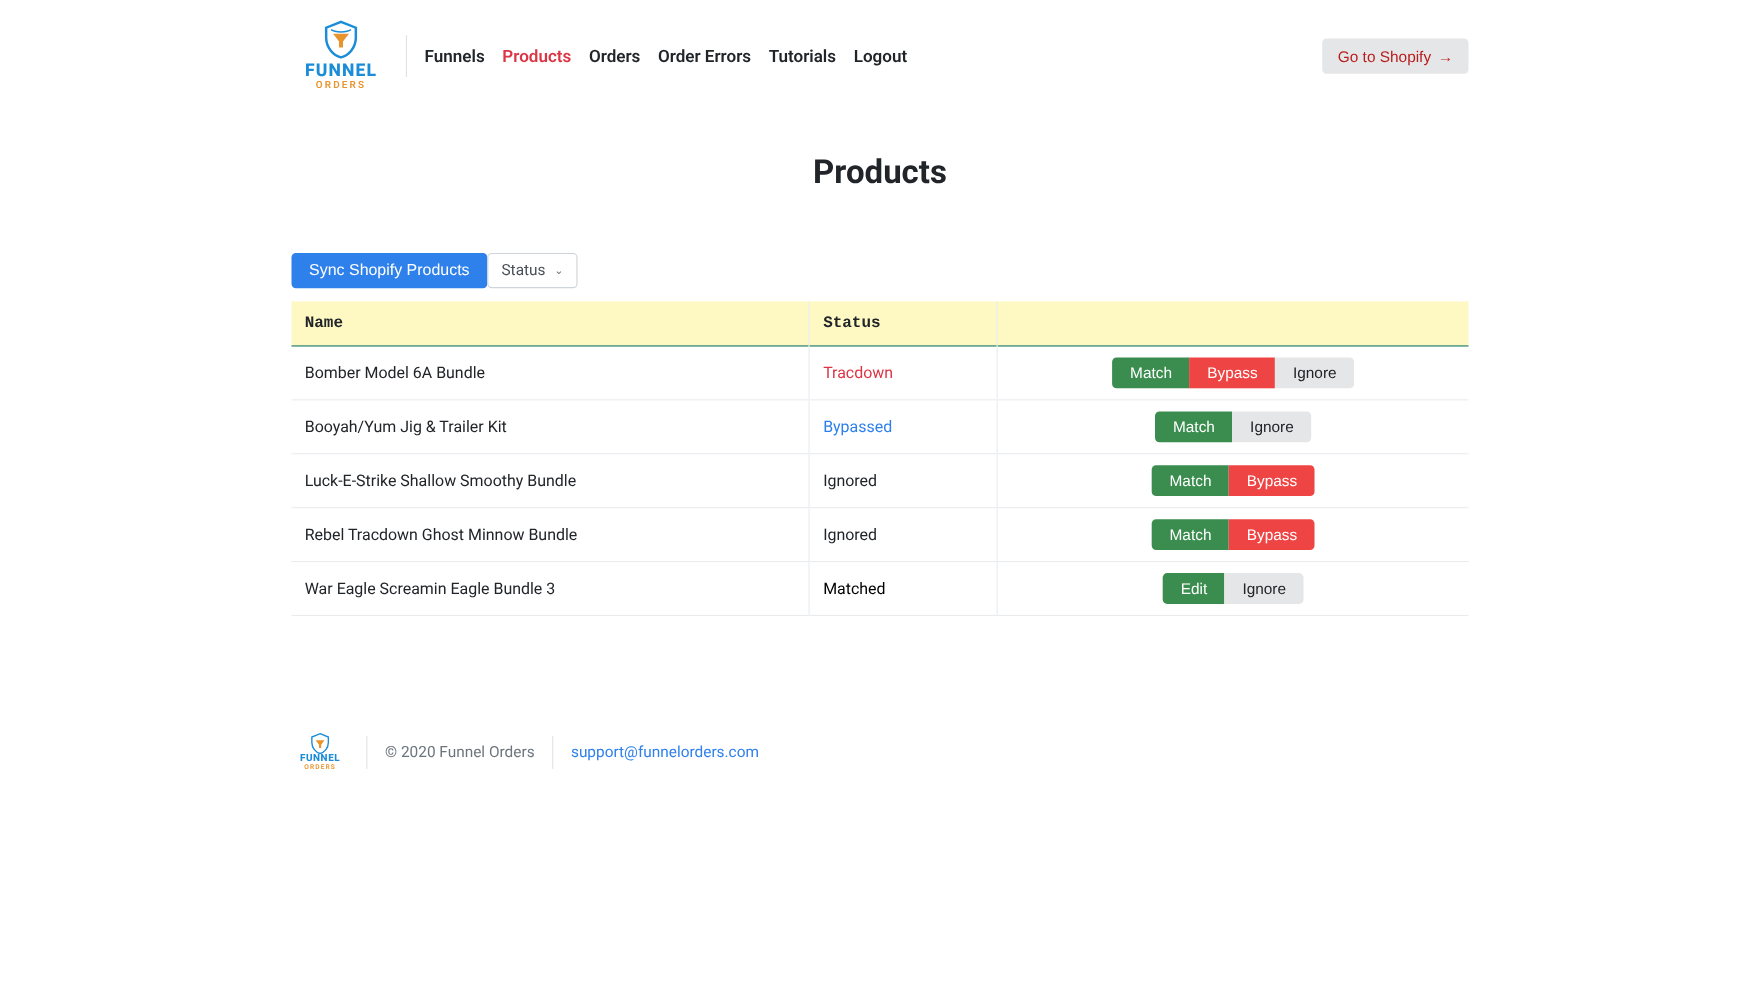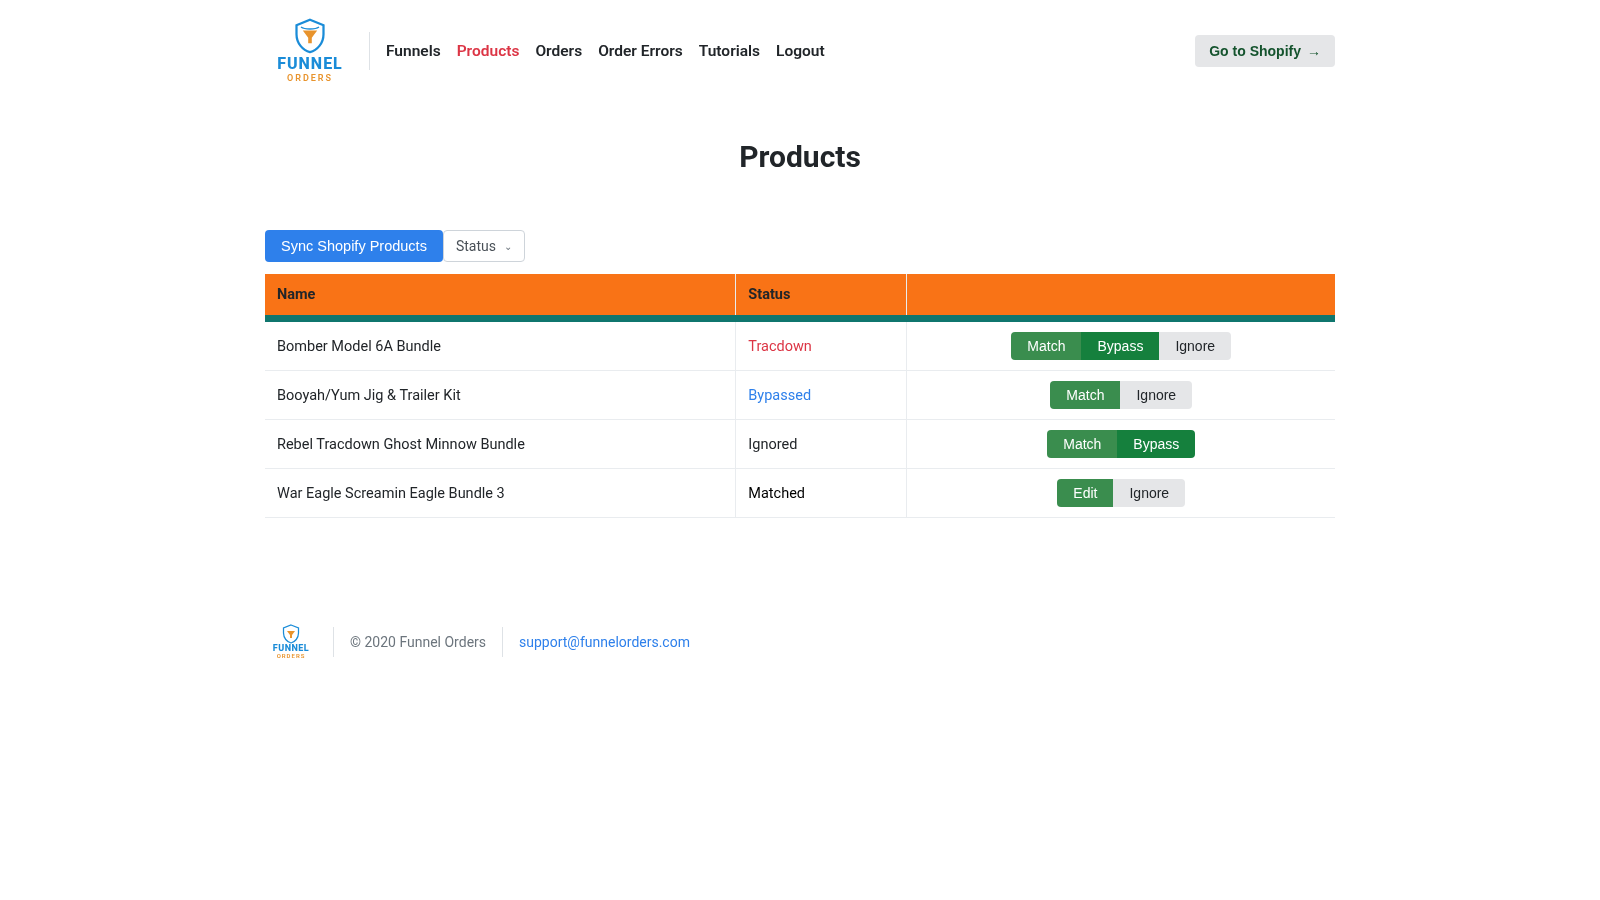--- a/index.html
+++ b/index.html
@@ -65,23 +65,23 @@
     }
     nav a.active {
       color: #dc3545;
     }
     .header-right {
       margin-left: auto;
     }
     .btn-shopify {
       background: #e5e6e8;
       border: none;
-      color: #14532d;
-      font-size: 14px;
-      font-weight: 700;
+      color: #b91c1c;
+      font-size: 14px;
+      font-weight: 400;
       padding: 8px 14px;
       border-radius: 4px;
       cursor: pointer;
       display: inline-flex;
       align-items: center;
       gap: 6px;
     }
     .arrow-right {
       font-size: 14px;
     }
@@ -121,57 +121,58 @@
     }
     .chevron-down {
       font-size: 10px;
       color: #6c757d;
     }
     table {
       width: 100%;
       border-collapse: collapse;
     }
     thead tr {
-      background: #f97316;
+      background: #fef9c3;
+      font-family: Liberation Mono, monospace;
     }
     thead th {
       text-align: left;
       font-weight: 700;
       font-size: 14.5px;
       color: #212529;
       padding: 12px 12px;
     }
     tbody td {
       padding: 10px 12px;
       border-bottom: 1px solid #e9ecef;
       vertical-align: middle;
       font-size: 14.5px;
     }
     tbody tr:first-child td {
-      border-top: 7px solid #0f766e;
+      border-top: 1px solid #0f766e;
     }
     .col-name { width: 44%; }
     .col-status { width: 16%; border-left: 1px solid #e9ecef; }
     .col-actions { width: 40%; text-align: center; border-left: 1px solid #e9ecef; }
     .status-unmatched { color: #dc3545; }
     .status-bypassed { color: #2e80eb; }
     .status-ignored { color: #212529; }
     .status-matched { color: #000000; }
     .btn-sm {
       border: none;
       color: #fff;
       font-size: 14px;
       font-weight: 400;
       padding: 6px 16px;
       border-radius: 4px;
       cursor: pointer;
       margin: 0 1px;
     }
     .btn-green { background: #3a8d4e; }
-    .btn-blue { background: #15803d; }
+    .btn-blue { background: #ef4444; }
     .btn-gray { background: #e5e6e8; color: #212529; }
     .action-group {
       display: inline-flex;
       align-items: flex-end;
     }
     .action-group .btn-sm {
       border-radius: 0;
       margin: 0;
     }
     .action-group .btn-sm:first-child {
@@ -290,20 +291,28 @@
         </tr>
         <tr>
           <td class="col-name">Booyah/Yum Jig &amp; Trailer Kit</td>
           <td class="col-status status-bypassed">Bypassed</td>
           <td class="col-actions"><div class="action-group">
               <button class="btn-sm btn-green">Match</button>
               <button class="btn-sm btn-gray">Ignore</button>
             </div></td>
         </tr>
         <tr>
+          <td class="col-name">Luck-E-Strike Shallow Smoothy Bundle</td>
+          <td class="col-status status-ignored">Ignored</td>
+          <td class="col-actions"><div class="action-group">
+              <button class="btn-sm btn-green">Match</button>
+              <button class="btn-sm btn-blue">Bypass</button>
+            </div></td>
+        </tr>
+        <tr>
           <td class="col-name">Rebel Tracdown Ghost Minnow Bundle</td>
           <td class="col-status status-ignored">Ignored</td>
           <td class="col-actions"><div class="action-group">
               <button class="btn-sm btn-green">Match</button>
               <button class="btn-sm btn-blue">Bypass</button>
             </div></td>
         </tr>
         <tr>
           <td class="col-name">War Eagle Screamin Eagle Bundle 3</td>
           <td class="col-status status-matched">Matched</td>

